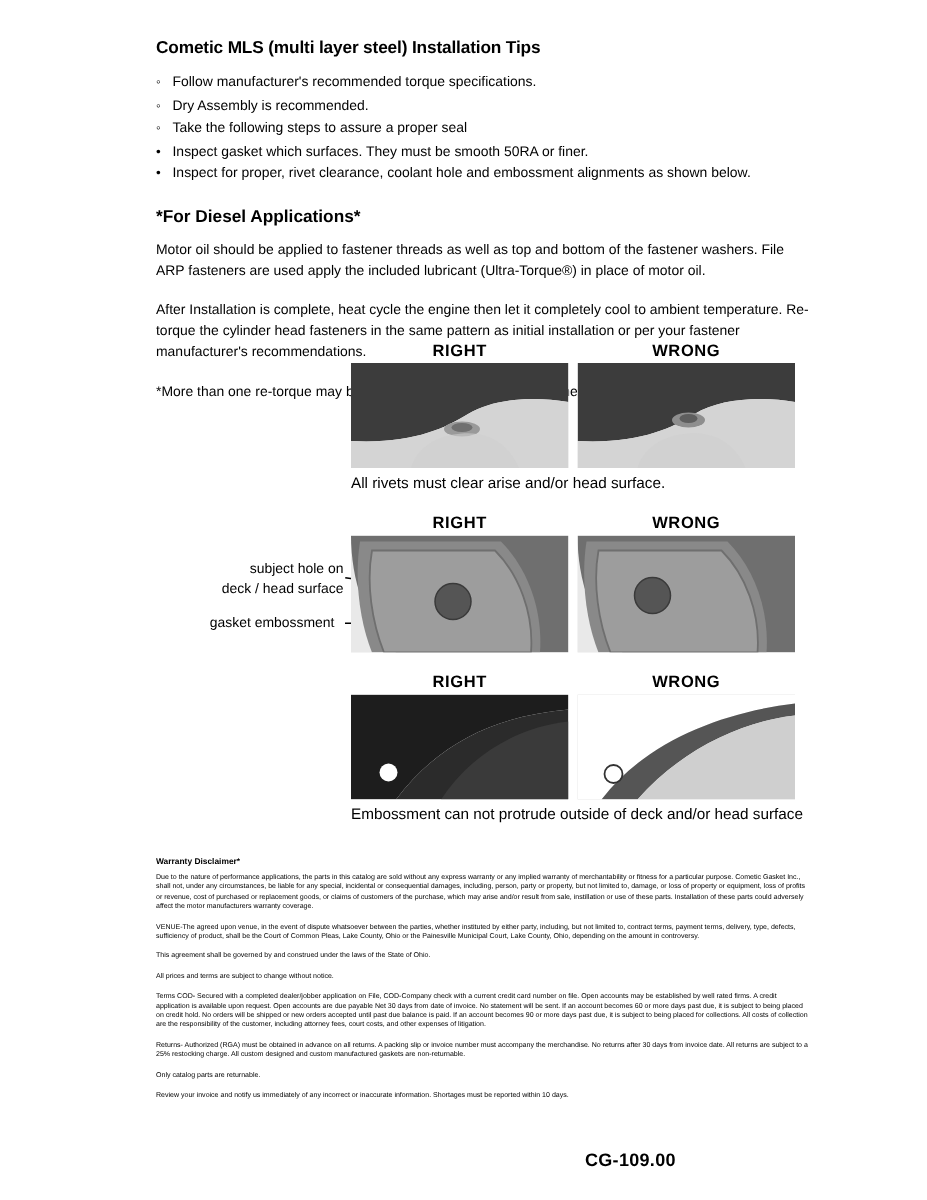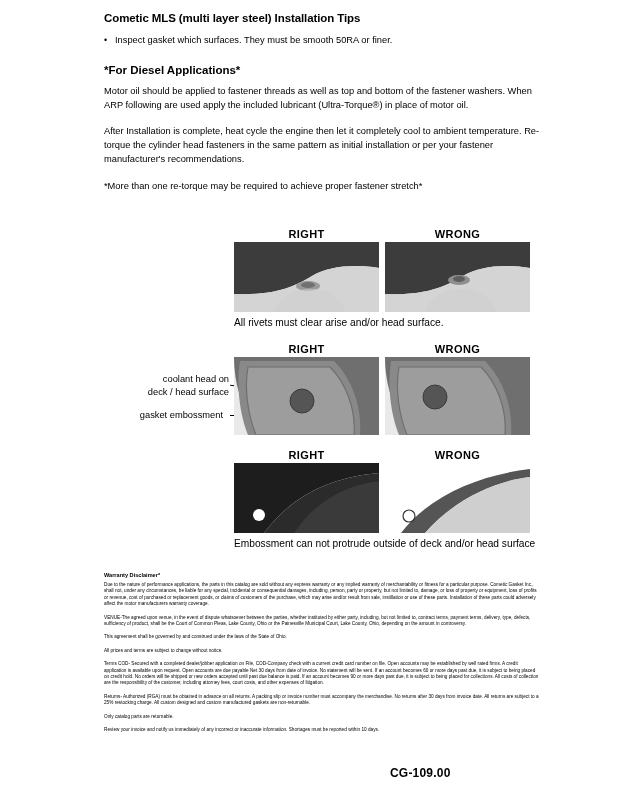--- a/index.html
+++ b/index.html
@@ -17,21 +17,21 @@
   }
   .page {
     position: relative;
     width: 618px;
     height: 800px;
     padding: 0;
   }
   .content {
     position: absolute;
     left: 104px;
-    top: 12px;
+    top: 26px;
     width: 436px;
   }
   h1.title {
     font-size: 11.5px;
     font-weight: bold;
     margin: 0 0 9px 0;
     letter-spacing: -0.1px;
   }
   ul.bullets {
     list-style: none;
@@ -177,26 +177,32 @@
   }
 </style>
 </head>
 <body>
 
 <div class="page">
 
   <div class="content">
     <h1 class="title">Cometic MLS (multi layer steel) Installation Tips</h1>
 
+    <ul class="bullets">
+      <li>Follow manufacturer's recommended torque specifications.</li>
+      <li>Dry Assembly is recommended.</li>
+      <li>Take the following steps to assure a proper seal</li>
+    </ul>
     <ul class="subbullets indent-sub">
       <li>Inspect gasket which surfaces.  They must be smooth 50RA or finer.</li>
+      <li>Inspect for proper, rivet clearance, coolant hole and embossment alignments as shown below.</li>
     </ul>
 
     <h2 class="subtitle">*For Diesel Applications*</h2>
-    <p class="para">Motor oil should be applied to fastener threads as well as top and bottom of the fastener washers. When ARP following are used apply the included lubricant (Ultra-Torque®) in place of motor oil.</p>
+    <p class="para">Motor oil should be applied to fastener threads as well as top and bottom of the fastener washers. File ARP fasteners are used apply the included lubricant (Ultra-Torque®) in place of motor oil.</p>
     <p class="para">After Installation is complete, heat cycle the engine then let it completely cool to ambient temperature. Re-torque the cylinder head fasteners in the same pattern as initial installation or per your fastener manufacturer's recommendations.</p>
     <p class="para last">*More than one re-torque may be required to achieve proper fastener stretch*</p>
   </div>
 
   <div class="figures">
 
     <div class="fig-group">
       <div class="fig-row">
         <div class="fig-col">
           <div class="fig-label">RIGHT</div>
@@ -224,21 +230,21 @@
             </svg>
           </div>
         </div>
       </div>
       <div class="fig-caption big">All rivets must clear arise and/or head surface.</div>
     </div>
 
     <div class="fig-group" style="margin-top:14px; position:relative;">
 
       <div class="callout" style="left:20px; top:30px; width:105px;">
-        <span>coolant head on</span><br>
+        <span>subject hole on</span><br>
         <span>deck / head surface</span>
       </div>
       <div class="leader" style="left:126px; top:44px; width:34px; transform:rotate(8deg);"></div>
 
       <div class="callout" style="left:4px; top:66px; width:115px;">
         <span>gasket embossment</span>
       </div>
       <div class="leader" style="left:126px; top:72px; width:40px;"></div>
 
       <div class="fig-row">

